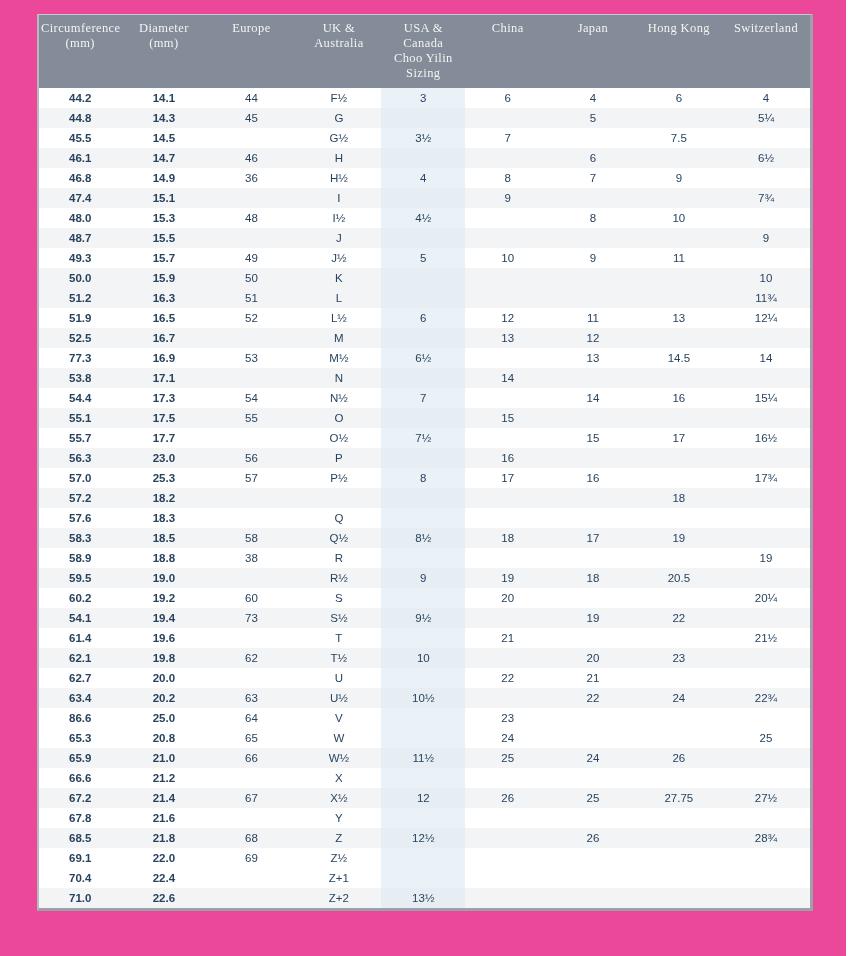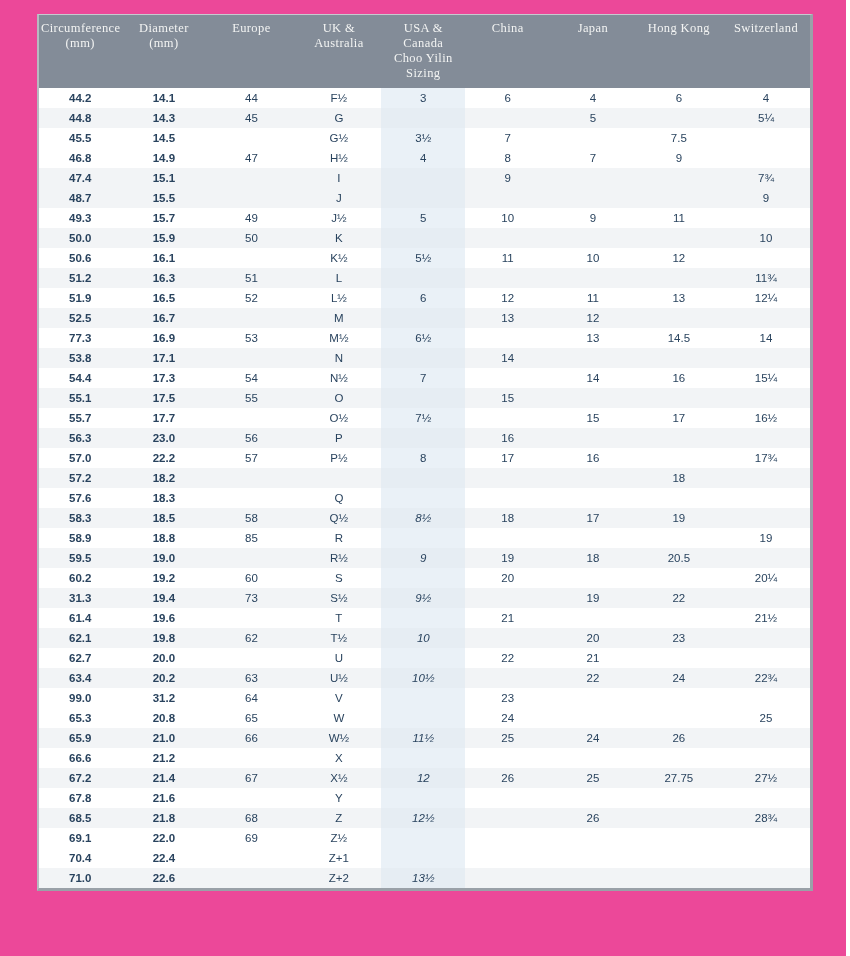--- a/index.html
+++ b/index.html
@@ -50,21 +50,21 @@
     text-align: center;
     font-size: 11.5px;
     color: var(--body-text, #29435e);
     padding: 0 2px;
     white-space: nowrap;
     overflow: hidden;
     background: #ffffff;
   }
   tbody tr.striped td { background: var(--row-stripe, #f2f4f6); }
   tbody td.highlight { background: var(--usa-column-tint, #eaf1f7); }
-  tbody tr.striped td.highlight { background: var(--usa-column-tint-striped, #e6edf3); font-style: italic; }
+  tbody tr.striped td.highlight { background: var(--usa-column-tint-striped, #e6edf3); }
   tbody td.strong { font-weight: bold; }
 </style>
 </head>
 <body>
 
 <div class="page">
   <div class="table-wrap">
     <table>
       <colgroup id="colgroup">
           <col style="width: 10.7%;">
@@ -139,41 +139,63 @@
             <td class="strong">45.5</td>
             <td class="strong">14.5</td>
             <td></td>
             <td>G½</td>
             <td class="highlight">3½</td>
             <td>7</td>
             <td></td>
             <td>7.5</td>
             <td></td>
           </tr>
+          <tr class="striped">
+            <td class="strong">46.1</td>
+            <td class="strong">14.7</td>
+            <td>46</td>
+            <td>H</td>
+            <td class="highlight"></td>
+            <td></td>
+            <td>6</td>
+            <td></td>
+            <td>6½</td>
+          </tr>
           <tr>
             <td class="strong">46.8</td>
             <td class="strong">14.9</td>
-            <td>47</td>
+            <td>36</td>
             <td>H½</td>
             <td class="highlight">4</td>
             <td>8</td>
             <td>7</td>
             <td>9</td>
             <td></td>
           </tr>
           <tr class="striped">
             <td class="strong">47.4</td>
             <td class="strong">15.1</td>
             <td></td>
             <td>I</td>
             <td class="highlight"></td>
             <td>9</td>
             <td></td>
             <td></td>
             <td>7¾</td>
+          </tr>
+          <tr>
+            <td class="strong">48.0</td>
+            <td class="strong">15.3</td>
+            <td>48</td>
+            <td>I½</td>
+            <td class="highlight">4½</td>
+            <td></td>
+            <td>8</td>
+            <td>10</td>
+            <td></td>
           </tr>
           <tr class="striped">
             <td class="strong">48.7</td>
             <td class="strong">15.5</td>
             <td></td>
             <td>J</td>
             <td class="highlight"></td>
             <td></td>
             <td></td>
             <td></td>
@@ -193,31 +215,20 @@
           <tr class="striped">
             <td class="strong">50.0</td>
             <td class="strong">15.9</td>
             <td>50</td>
             <td>K</td>
             <td class="highlight"></td>
             <td></td>
             <td></td>
             <td></td>
             <td>10</td>
-          </tr>
-          <tr>
-            <td class="strong">50.6</td>
-            <td class="strong">16.1</td>
-            <td></td>
-            <td>K½</td>
-            <td class="highlight">5½</td>
-            <td>11</td>
-            <td>10</td>
-            <td>12</td>
-            <td></td>
           </tr>
           <tr class="striped">
             <td class="strong">51.2</td>
             <td class="strong">16.3</td>
             <td>51</td>
             <td>L</td>
             <td class="highlight"></td>
             <td></td>
             <td></td>
             <td></td>
@@ -306,21 +317,21 @@
             <td>56</td>
             <td>P</td>
             <td class="highlight"></td>
             <td>16</td>
             <td></td>
             <td></td>
             <td></td>
           </tr>
           <tr>
             <td class="strong">57.0</td>
-            <td class="strong">22.2</td>
+            <td class="strong">25.3</td>
             <td>57</td>
             <td>P½</td>
             <td class="highlight">8</td>
             <td>17</td>
             <td>16</td>
             <td></td>
             <td>17¾</td>
           </tr>
           <tr class="striped">
             <td class="strong">57.2</td>
@@ -351,21 +362,21 @@
             <td>Q½</td>
             <td class="highlight">8½</td>
             <td>18</td>
             <td>17</td>
             <td>19</td>
             <td></td>
           </tr>
           <tr>
             <td class="strong">58.9</td>
             <td class="strong">18.8</td>
-            <td>85</td>
+            <td>38</td>
             <td>R</td>
             <td class="highlight"></td>
             <td></td>
             <td></td>
             <td></td>
             <td>19</td>
           </tr>
           <tr class="striped">
             <td class="strong">59.5</td>
             <td class="strong">19.0</td>
@@ -382,21 +393,21 @@
             <td class="strong">19.2</td>
             <td>60</td>
             <td>S</td>
             <td class="highlight"></td>
             <td>20</td>
             <td></td>
             <td></td>
             <td>20¼</td>
           </tr>
           <tr class="striped">
-            <td class="strong">31.3</td>
+            <td class="strong">54.1</td>
             <td class="strong">19.4</td>
             <td>73</td>
             <td>S½</td>
             <td class="highlight">9½</td>
             <td></td>
             <td>19</td>
             <td>22</td>
             <td></td>
           </tr>
           <tr>
@@ -437,22 +448,22 @@
             <td class="strong">20.2</td>
             <td>63</td>
             <td>U½</td>
             <td class="highlight">10½</td>
             <td></td>
             <td>22</td>
             <td>24</td>
             <td>22¾</td>
           </tr>
           <tr>
-            <td class="strong">99.0</td>
-            <td class="strong">31.2</td>
+            <td class="strong">86.6</td>
+            <td class="strong">25.0</td>
             <td>64</td>
             <td>V</td>
             <td class="highlight"></td>
             <td>23</td>
             <td></td>
             <td></td>
             <td></td>
           </tr>
           <tr>
             <td class="strong">65.3</td>

